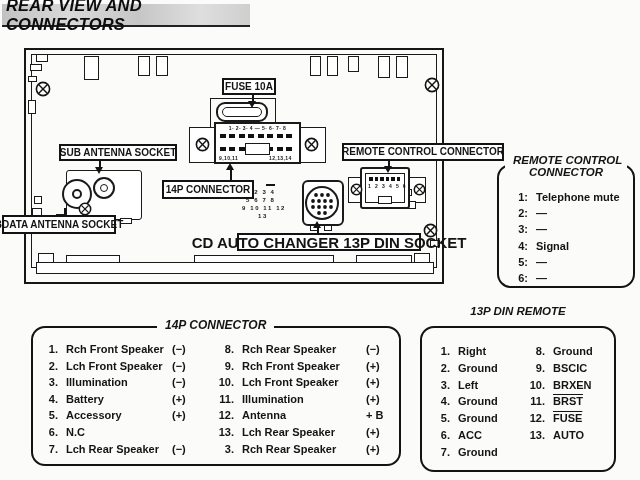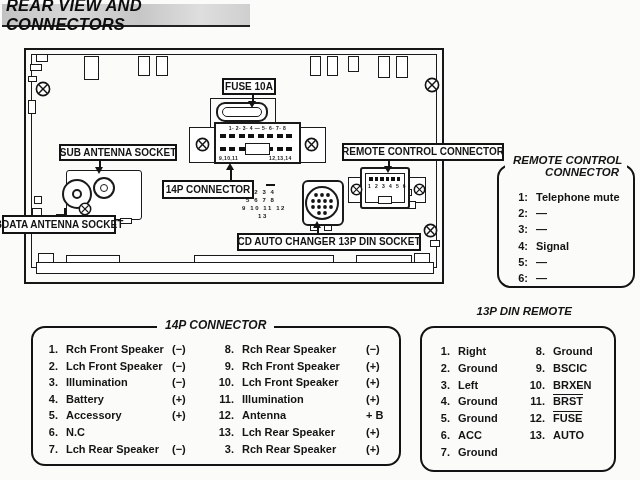--- a/index.html
+++ b/index.html
@@ -12,21 +12,21 @@
 .vl{position:absolute;width:1.6px;background:#131313;z-index:5}
 .hd{position:absolute;width:0;height:0;border-left:4.5px solid transparent;border-right:4.5px solid transparent;z-index:5}
 .down{border-top:7px solid #131313}
 .up{border-bottom:7px solid #131313}
 .title{position:absolute;left:2px;top:4px;width:248px;height:23px;padding-left:4px;display:flex;align-items:center;font-weight:bold;font-style:italic;font-size:16.5px;letter-spacing:.2px;color:#0d0d0d;background:linear-gradient(90deg,#c2c2c2,#d8d8d8 28%,#c6c6c6 55%,#dedede 80%,#cfcfcf);border-bottom:2.5px solid #222}
 .unit{position:absolute;left:24px;top:48px;width:420px;height:236px;border:2.5px solid #161616}
 .pinrow{position:absolute;height:4px;background:repeating-linear-gradient(90deg,#111 0 6px,transparent 6px 9.5px)}
 .tiny{position:absolute;font-weight:bold;font-size:5px;line-height:6px;white-space:nowrap;letter-spacing:.4px}
 .grid{position:absolute;font-weight:bold;font-size:6px;line-height:8px;letter-spacing:1.6px;white-space:pre}
 .panel{position:absolute;border:2px solid #131313;border-radius:14px;background:transparent}
-.ptitle{position:absolute;font-weight:bold;font-style:italic;text-align:right;background:#fbfbf9;z-index:4;white-space:nowrap;padding:0 8px}
+.ptitle{position:absolute;font-weight:bold;font-style:italic;text-align:center;background:#fbfbf9;z-index:4;white-space:nowrap;padding:0 8px}
 .trow{display:flex;align-items:baseline;font-weight:bold;font-size:11px;line-height:14px;white-space:nowrap}
 .h14 .trow{height:16.6px}.h16 .trow{height:16.2px}.h17 .trow{height:16.8px}
 .tnum{flex:none;text-align:right;margin-right:8px}
 .tlab{flex:1;text-align:left}
 .tsign{flex:none;width:28px;text-align:left}
 .ov{text-decoration:overline}
 .col{position:absolute}
 .dash{position:absolute;height:2px;background:#131313}
 .scr{position:absolute;z-index:3;line-height:0}
 </style>
@@ -136,21 +136,21 @@
     <circle cx="10" cy="23" r="1.9" fill="#131313"></circle>
         <circle cx="16" cy="23" r="1.9" fill="#131313"></circle>
   </svg></span>
   <div class="box" style="left:284px;top:175px;width:8px;height:6px"></div>
   <div class="box" style="left:298px;top:175px;width:8px;height:6px"></div>
   <div class="dash" style="left:240px;top:134px;width:9px"></div>
   <div class="grid" style="left:220px;top:138px">1 2 3 4</div>
   <div class="grid" style="left:220px;top:146px">5 6 7 8</div>
   <div class="grid" style="left:216px;top:154px">9 10 11 12</div>
   <div class="grid" style="left:232px;top:162px">13</div>
-  <div class="lbl" style="left:211px;top:183px;width:184px;height:18px;font-size:10px">CD AUTO CHANGER 13P DIN SOCKET</div>
+  <div class="lbl" style="left:211px;top:183px;width:184px;height:18px;font-size:15px">CD AUTO CHANGER 13P DIN SOCKET</div>
   <div class="vl" style="left:291px;top:177px;height:6px"></div>
   <div class="hd up" style="left:287px;top:171px"></div>
 
   <div class="box" style="left:322px;top:127px;width:78px;height:26px"></div>
   <div class="box b2" style="left:334px;top:117px;width:50px;height:42px;border-radius:3px;z-index:2"></div>
   <div class="box" style="left:339px;top:123px;width:40px;height:30px;z-index:2"></div>
   <div class="pinrow" style="left:343px;top:127px;width:32px;background:repeating-linear-gradient(90deg,#111 0 3.5px,transparent 3.5px 5.6px);z-index:3"></div>
   <div class="tiny" style="left:342px;top:133px;width:34px;text-align:center;letter-spacing:1.4px;z-index:3">1 2 3 4 5 6</div>
   <div class="box" style="left:352px;top:146px;width:14px;height:8px;z-index:3"></div>
   <span class="scr" style="left:324px;top:133px;z-index:3"><svg width="13" height="13">

